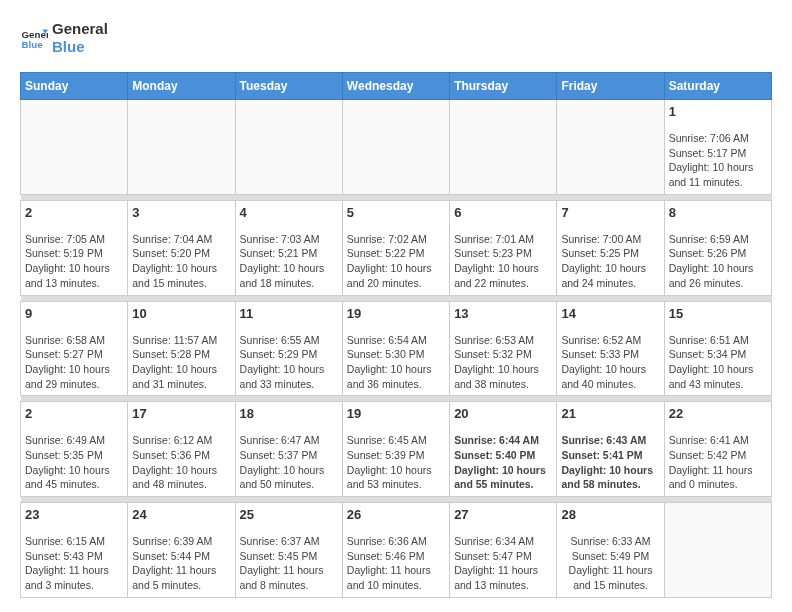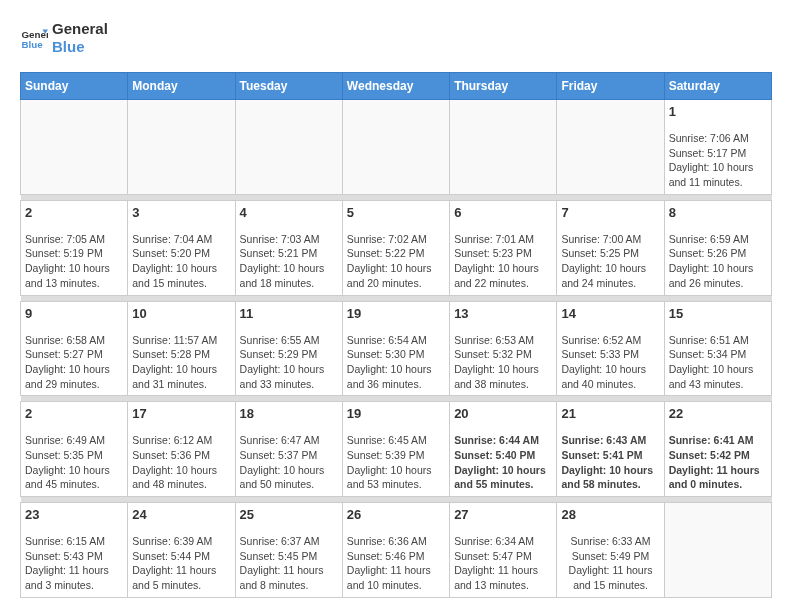--- a/index.html
+++ b/index.html
@@ -282,21 +282,21 @@
         </td>
         <td>
           <div class="day-number">21</div>
           <div class="day-info" style="white-space: pre-line; font-weight: bold;">Sunrise: 6:43 AM
 Sunset: 5:41 PM
 Daylight: 10 hours
 and 58 minutes.</div>
         </td>
         <td>
           <div class="day-number">22</div>
-          <div class="day-info" style="white-space: pre-line; font-weight: bold;">Sunrise: 6:41 AM
+          <div class="day-info" style="white-space: pre-line;">Sunrise: 6:41 AM
 Sunset: 5:42 PM
 Daylight: 11 hours
 and 0 minutes.</div>
         </td>
       </tr>
       <tr class="row-spacer">
         <td colspan="7" style="padding: 0px; height: 5px; background: rgb(221, 221, 221); border: none;"></td>
       </tr>
       <tr>
         <td>

